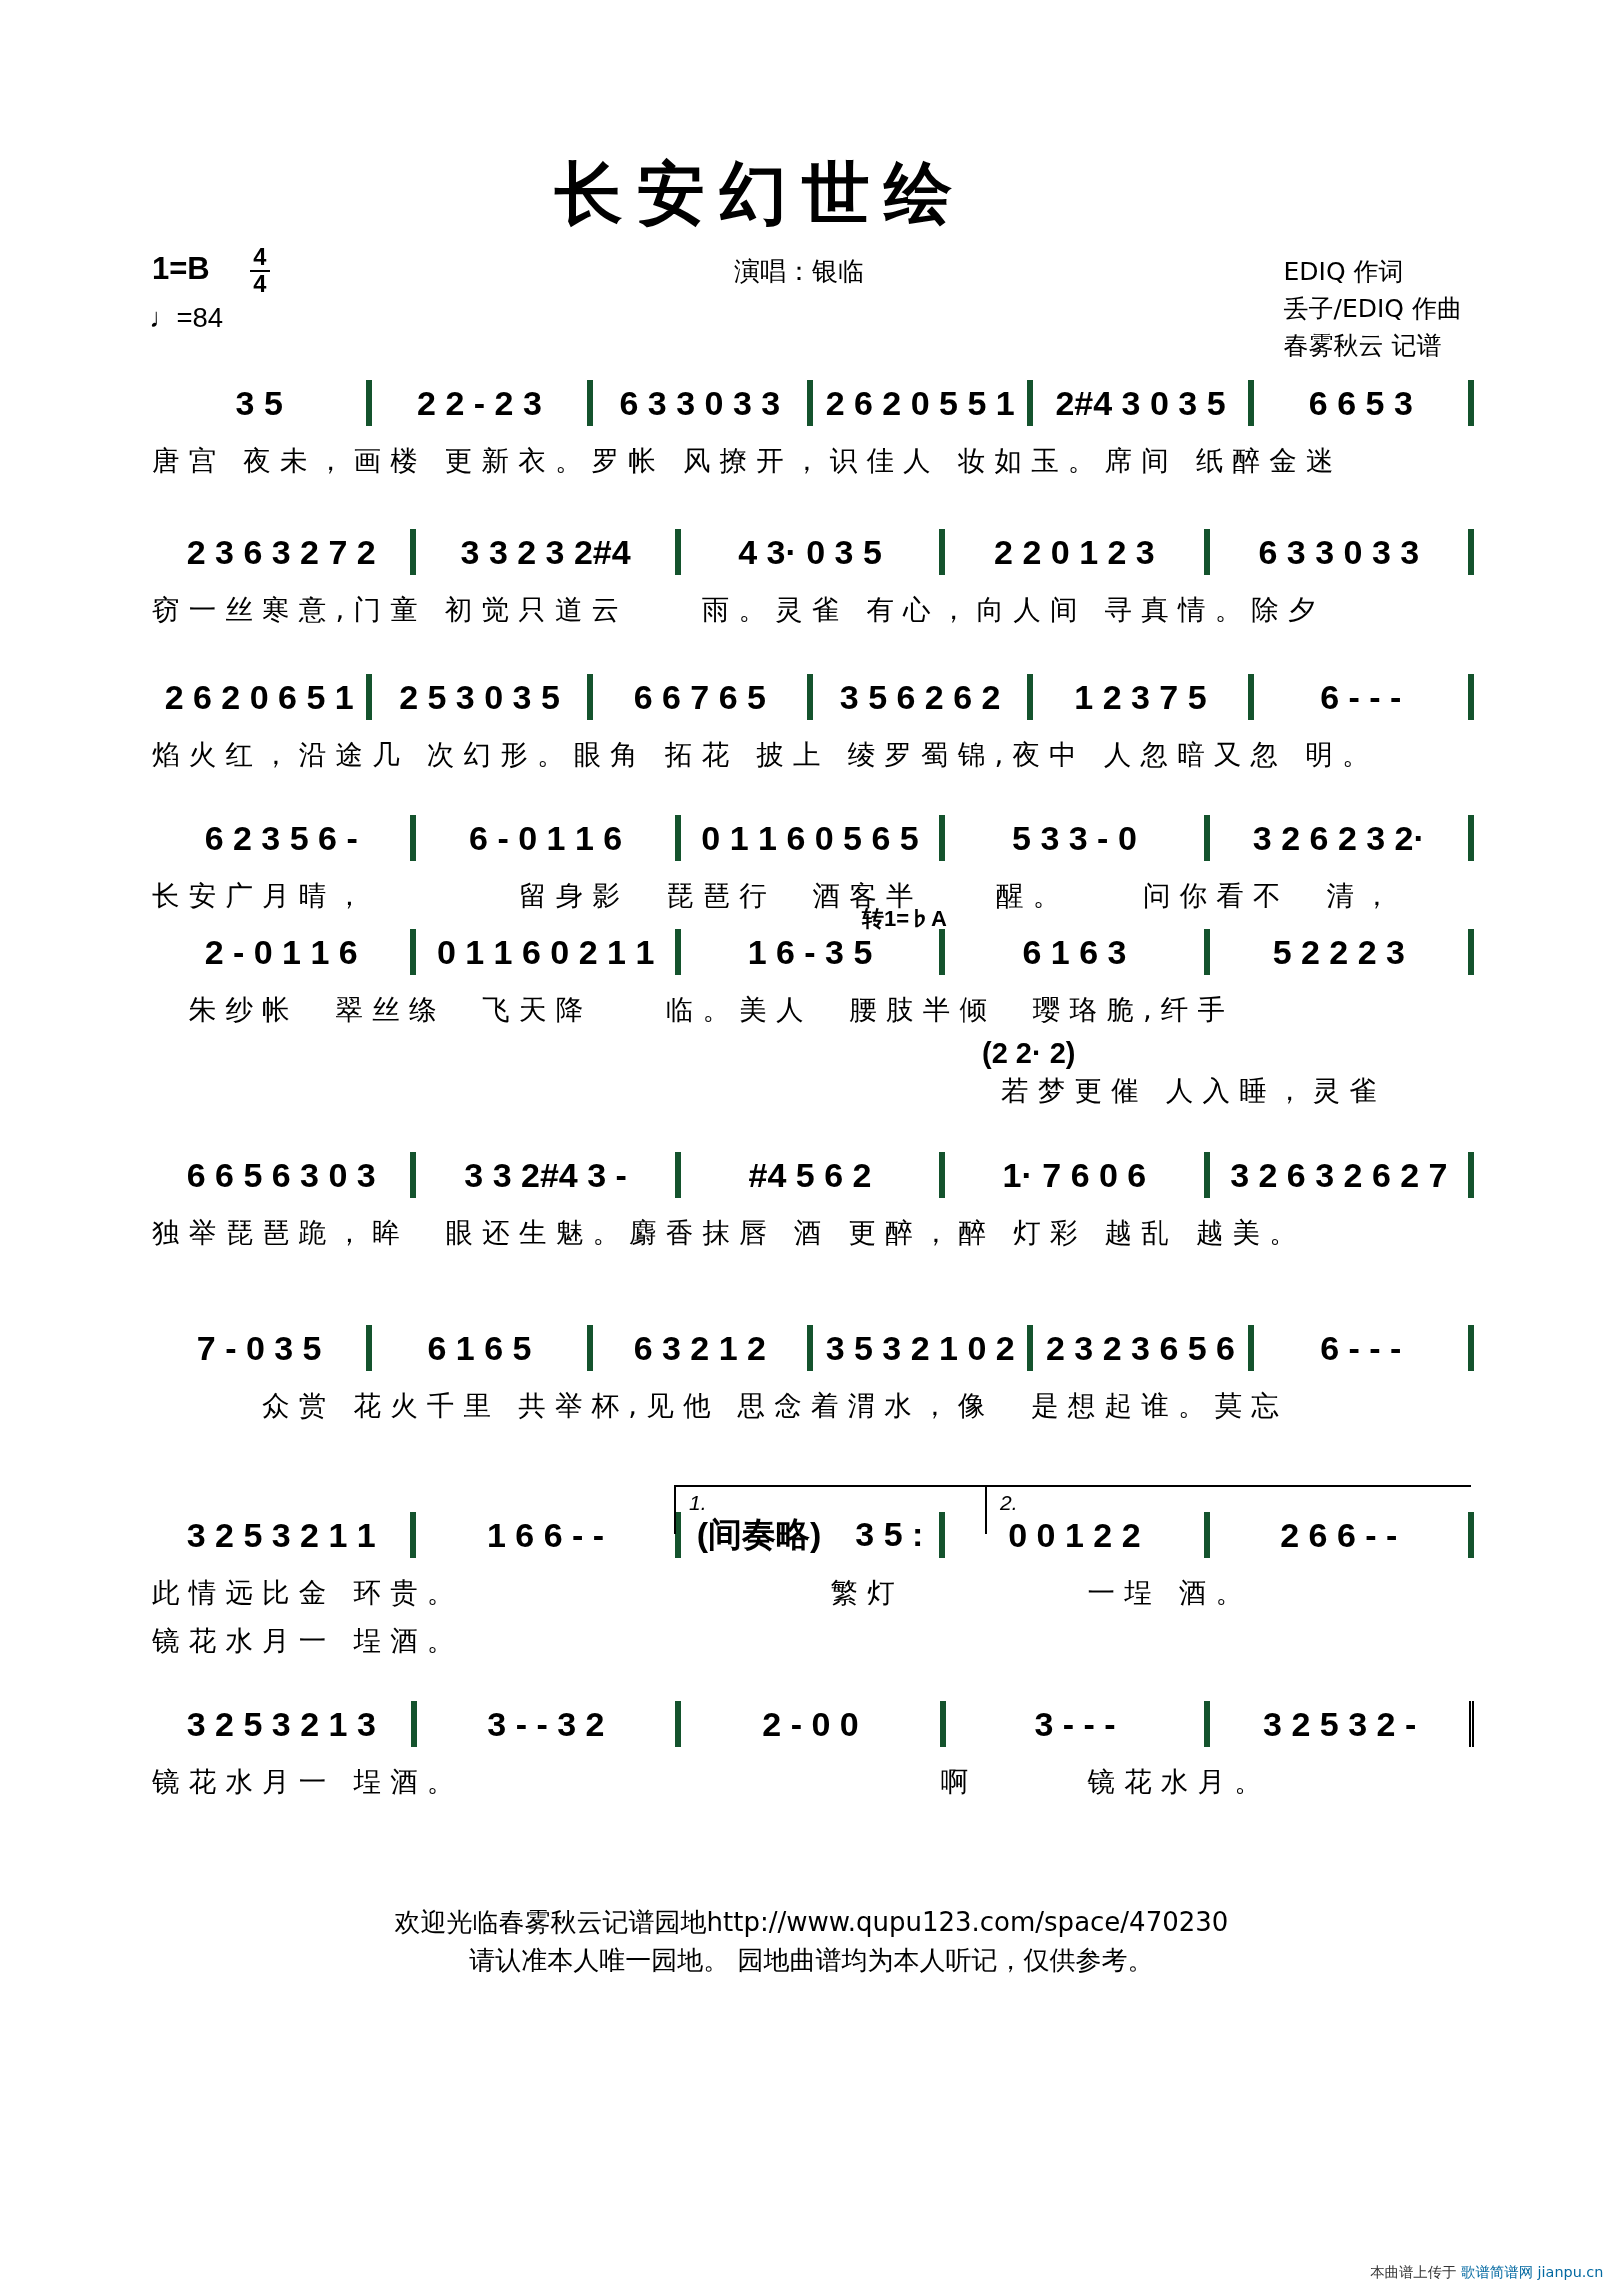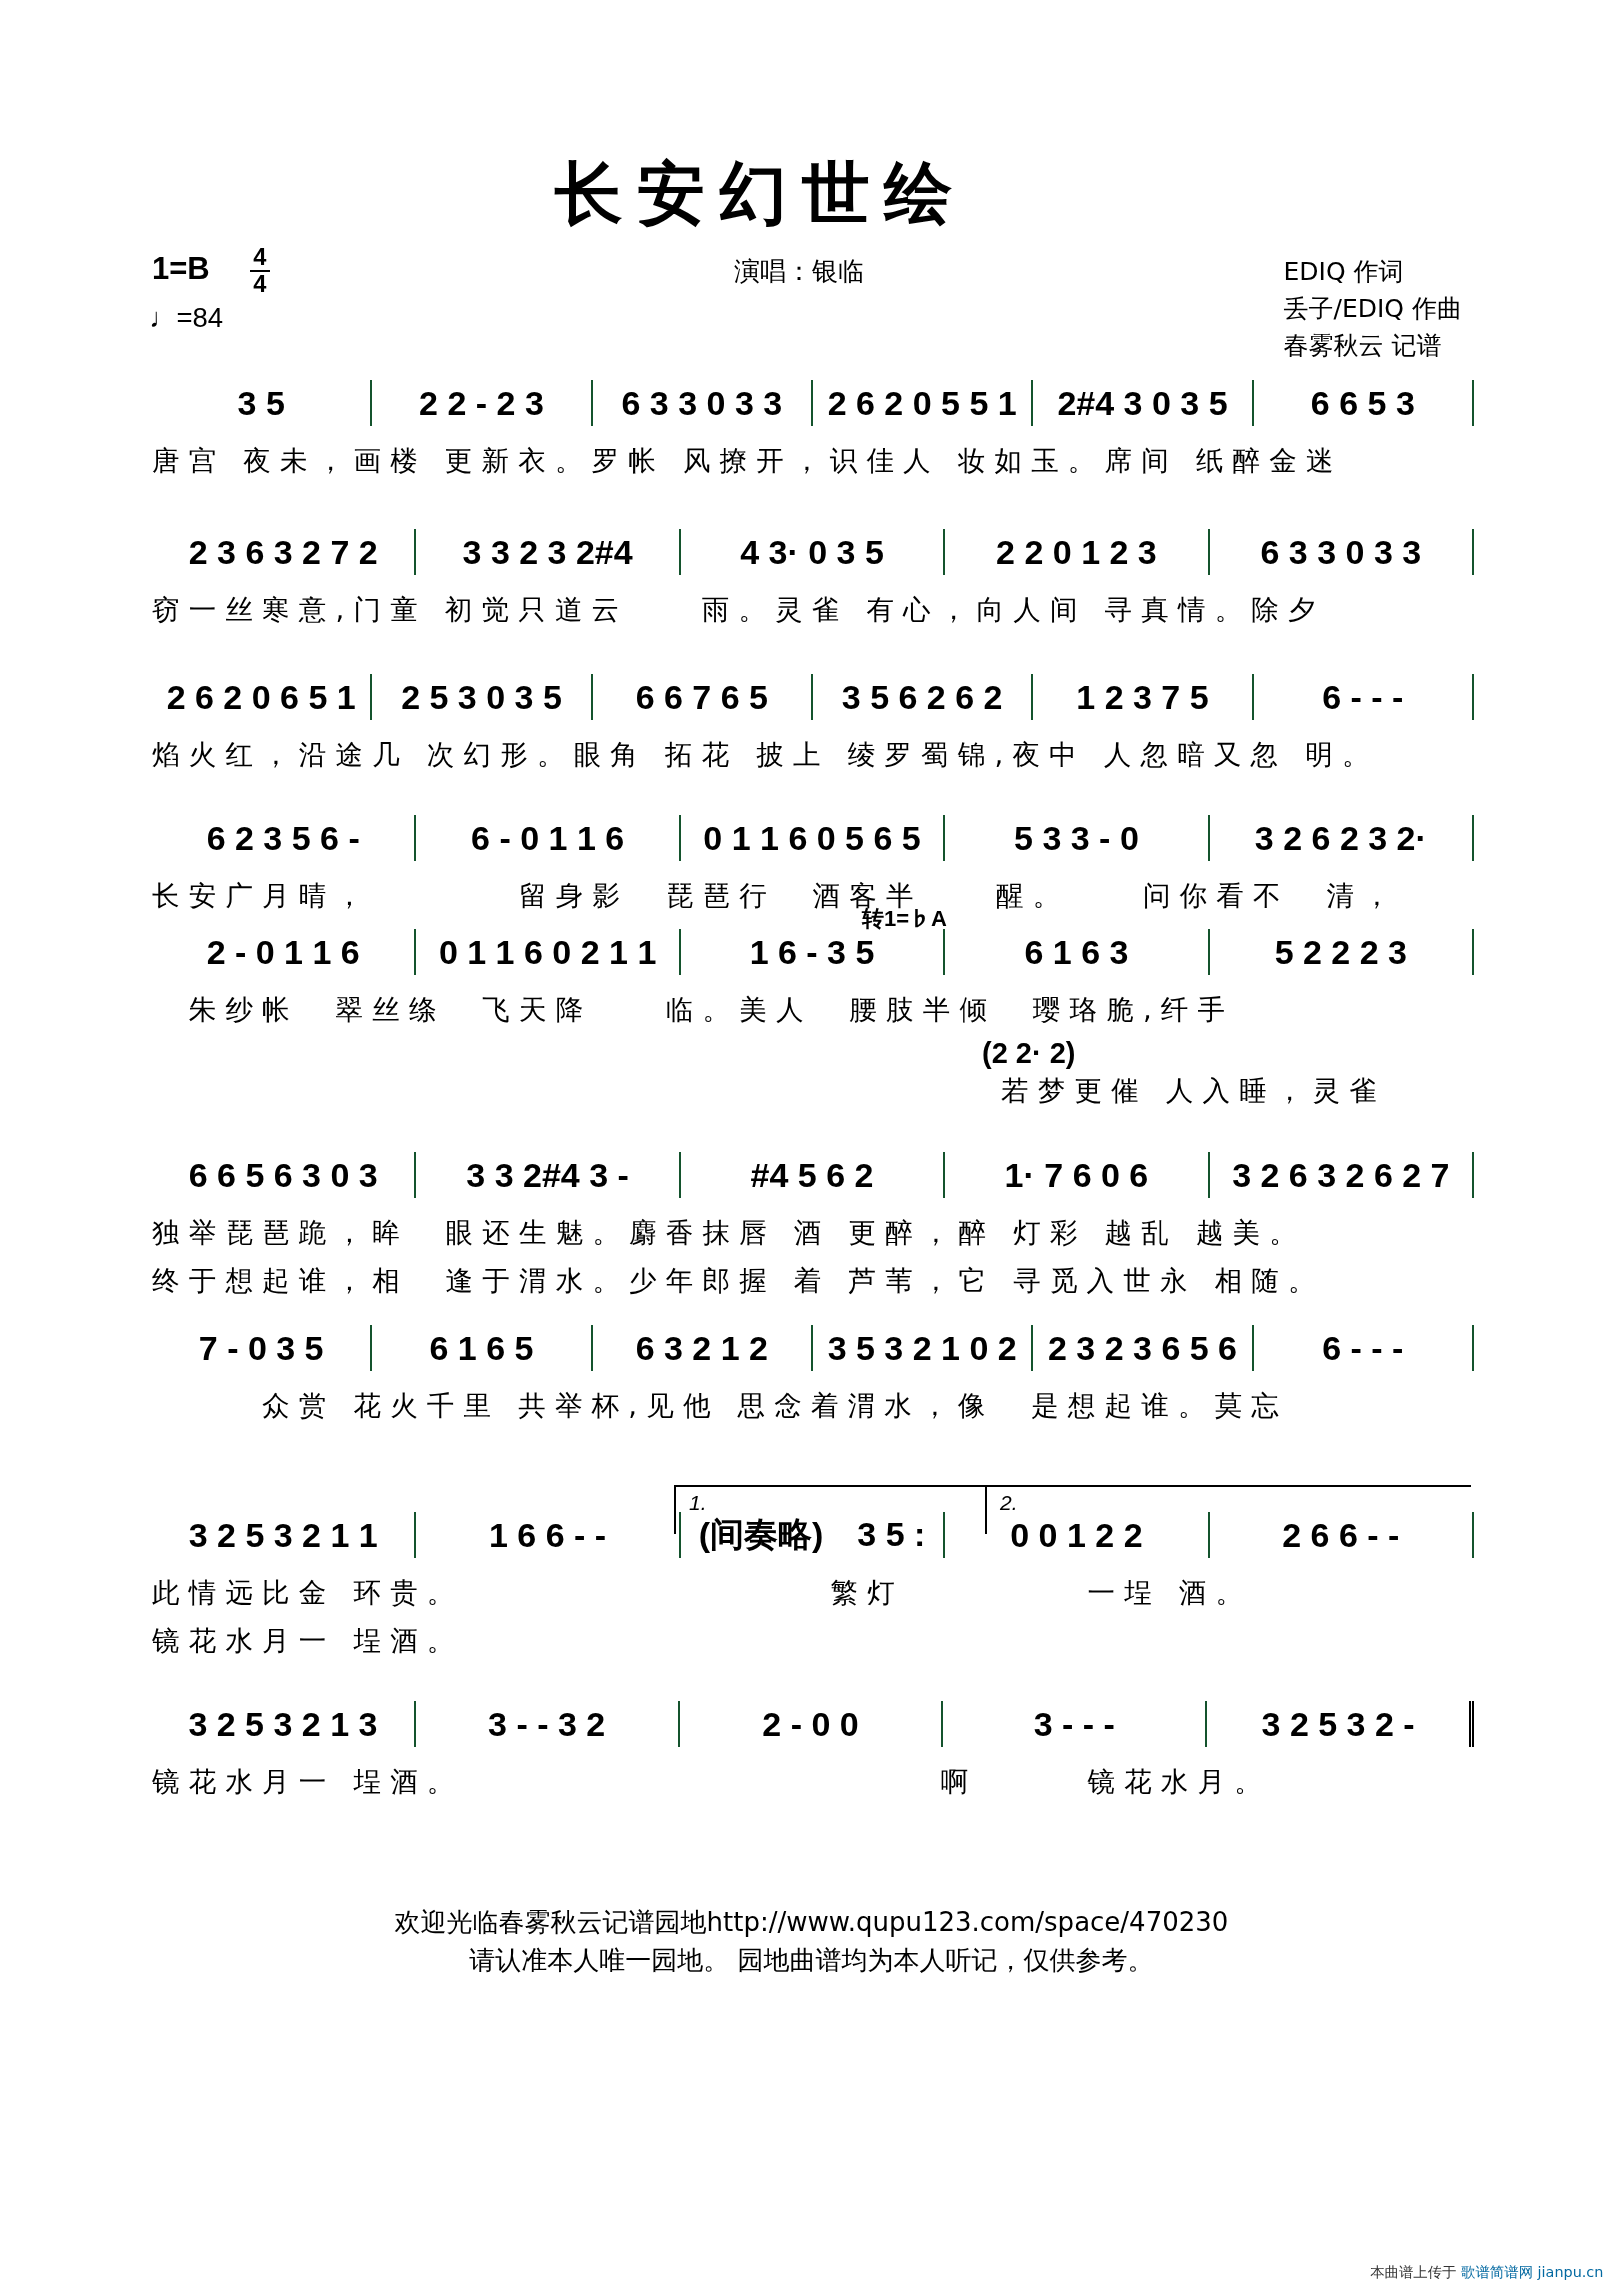--- a/index.html
+++ b/index.html
@@ -6,21 +6,21 @@
   body{width:1623px;height:2295px;position:relative;overflow:hidden;font-family:"DejaVu Serif",serif;color:#000;}
   .title{position:absolute;top:149px;left:0;width:1521px;text-align:center;font-size:68px;letter-spacing:14.4px;font-family:"DejaVu Serif",serif;font-weight:bold;}
   .key{position:absolute;left:152px;top:251px;font-family:"Liberation Sans",sans-serif;font-weight:bold;font-size:31px;}
   .timesig{position:absolute;left:250px;top:246px;font-family:"Liberation Sans",sans-serif;font-weight:bold;font-size:23.6px;line-height:23.6px;text-align:center;width:19.6px;}
   .timesig .bar{border-top:2px solid #000;margin:0.7px 0;}
   .tempo{position:absolute;left:149px;top:302px;font-family:"Liberation Sans",sans-serif;font-size:27.5px;}
   .singer{position:absolute;left:734px;top:254px;font-size:26px;font-family:"DejaVu Sans",sans-serif;}
   .credits{position:absolute;right:161px;top:253px;text-align:left;font-size:25px;line-height:37px;font-family:"DejaVu Sans",sans-serif;}
   .row{position:absolute;left:152px;width:1322px;}
   .notes{display:flex;align-items:flex-end;height:46px;font-family:"Liberation Sans",sans-serif;font-weight:bold;font-size:34px;}
-  .measure{flex:1;display:flex;justify-content:space-around;align-items:center;border-right:2px solid #14532d;height:100%;padding:0 3.9px;white-space:nowrap;}
+  .measure{flex:1;display:flex;justify-content:space-around;align-items:center;border-right:6px solid #14532d;height:100%;padding:0 3.9px;white-space:nowrap;}
   .measure.final{border-right:5.9px double #000;}
   .lyrics{font-family:"DejaVu Sans",sans-serif;font-size:27.5px;letter-spacing:9.2px;white-space:nowrap;margin-top:17px;}
   .lyrics2{font-family:"DejaVu Sans",sans-serif;font-size:27.5px;letter-spacing:9.2px;white-space:nowrap;margin-top:11.8px;}
   .mod{position:absolute;left:862px;top:904px;font-size:22px;font-family:"Liberation Sans",sans-serif;font-weight:bold;}
   .alt{position:absolute;left:982px;top:1037px;font-family:"Liberation Sans",sans-serif;font-weight:bold;font-size:29px;}
   .altlyr{position:absolute;left:1001px;top:1073px;font-family:"DejaVu Sans",sans-serif;font-size:27.5px;letter-spacing:9.2px;}
   .volta{position:absolute;border-top:2.6px solid #000;border-left:2px solid #000;height:39px;font-style:italic;font-size:21px;padding:3.9px 13px;font-family:"Liberation Sans",sans-serif;}
   .footer{position:absolute;top:1903px;width:1623px;text-align:center;font-size:26px;line-height:38px;font-family:"DejaVu Sans",sans-serif;}
   .wm{position:absolute;right:19.6px;bottom:13px;font-size:14.4px;color:#333;font-family:"DejaVu Sans",sans-serif;}
   .wm .site{color:#0369a1;}
@@ -101,21 +101,20 @@
     <div class="altlyr">若梦更催 人入睡，灵雀</div>
     <div class="row" style="top: 1152px;">
       <div class="notes">
         <div class="measure">6 6 5 6 3 0 3</div>
         <div class="measure">3 3 2#4 3 -</div>
         <div class="measure">#4 5 6 2</div>
         <div class="measure">1· 7 6 0 6</div>
         <div class="measure">3 2 6 3 2 6 2 7</div>
       </div>
       <div class="lyrics">独举琵琶跪，眸　眼还生魅。麝香抹唇 酒 更醉，醉 灯彩 越乱 越美。</div>
-      <div class="lyrics2">终于想起谁，相　逢于渭水。少年郎握 着 芦苇，它 寻觅入世永 相随。</div>
     </div>
     <div class="row" style="top: 1325px;">
       <div class="notes">
         <div class="measure">7 - 0 3 5</div>
         <div class="measure">6 1 6 5</div>
         <div class="measure">6 3 2 1 2</div>
         <div class="measure">3 5 3 2 1 0 2</div>
         <div class="measure">2 3 2 3 6 5 6</div>
         <div class="measure">6 - - -</div>
       </div>

